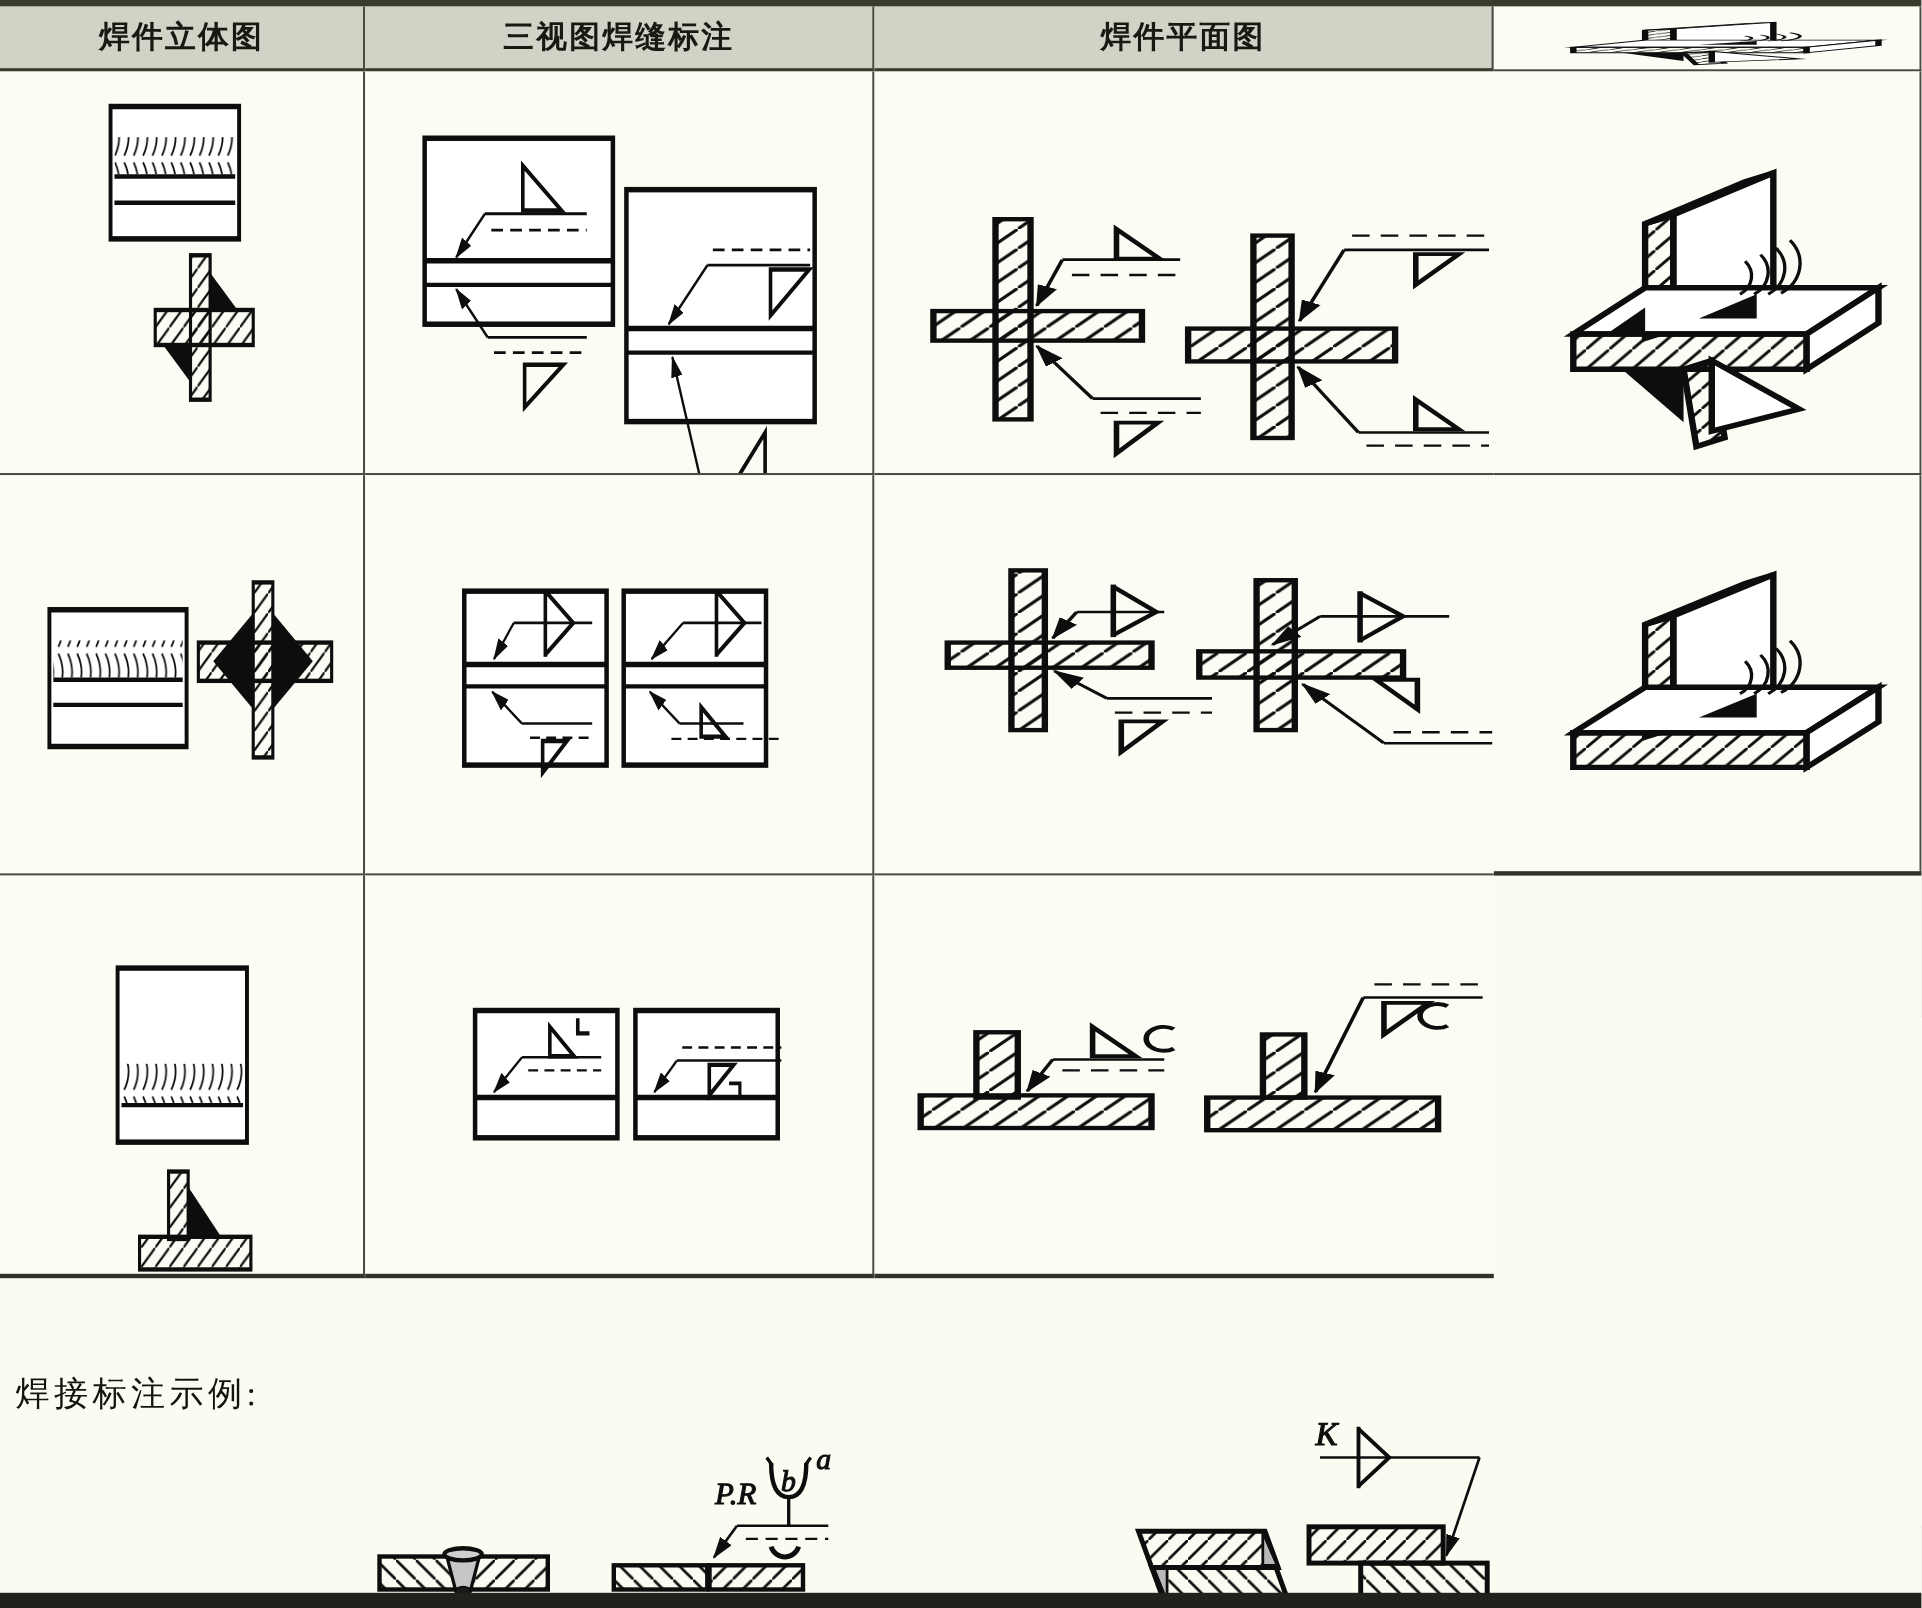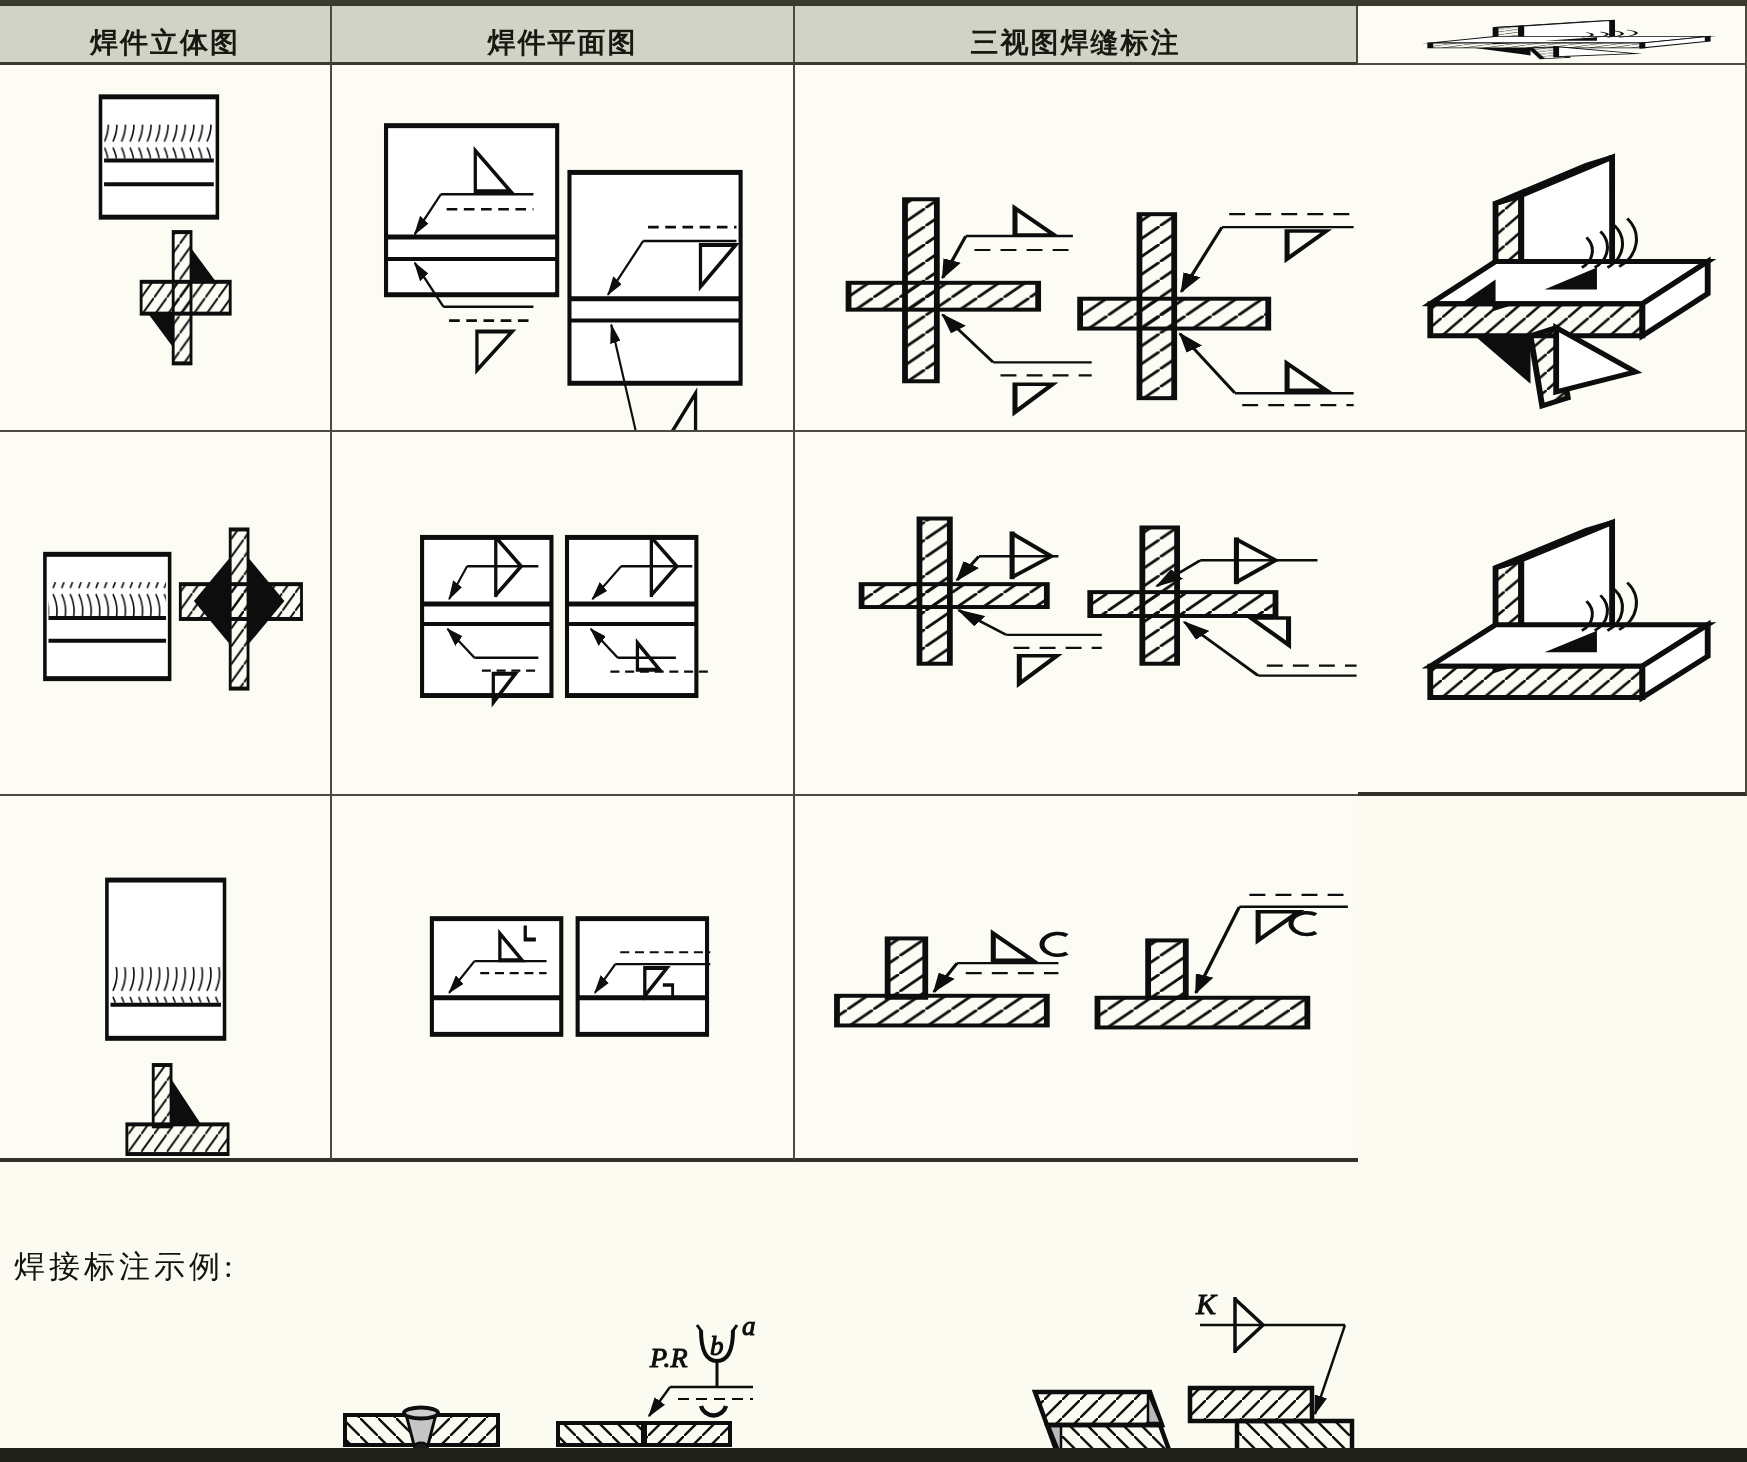--- a/index.html
+++ b/index.html
@@ -4,21 +4,21 @@
 <style>
   html,body{margin:0;padding:0;background:#e8e8e0;}
   .page{position:relative;width:1747px;height:1462px;background:#fbfbf2;overflow:hidden;
         font-family:"Liberation Sans","DejaVu Sans",sans-serif;}
   .band-top{position:absolute;left:0;top:0;width:1747px;height:6px;background:#3a3a2f;}
   .band-bottom{position:absolute;left:0;top:1448px;width:1747px;height:14px;background:#22221c;}
   .tbl{position:absolute;left:0;top:6px;display:grid;
        grid-template-columns:332px 463px 563px 389px;
        grid-template-rows:59px 367px 364px 366px;}
   .hcell{box-sizing:border-box;background:#d2d3c7;border-bottom:3px solid #3a3a2f;
-         display:flex;align-items:flex-end;justify-content:center;
+         display:flex;align-items:center;justify-content:center;
          font-size:28px;font-weight:700;color:#191912;letter-spacing:2px;}
   .vr{border-right:2px solid #4b4b40;}
   .dcell{box-sizing:border-box;position:relative;background:#fcfcf5;}
   .rb{border-bottom:2px solid #4b4b40;}
   .rb3{border-bottom:4px solid #32322a;}
   .dcell svg{display:block;width:100%;height:100%;}
   .examples{position:absolute;left:0;top:1162px;width:1747px;height:286px;margin-top:40px;}
   .examples-title{position:absolute;left:14px;top:44px;font-size:31px;color:#14140e;
         font-family:"Liberation Serif","DejaVu Serif",serif;letter-spacing:4px;}
   .examples svg{position:absolute;left:0;top:0;}
@@ -46,24 +46,24 @@
 
 <div class="page">
   <div class="band-top"></div>
 
   <div class="tbl">
 
     <div class="hcell vr">
         <span>焊件立体图</span>
       </div>
     <div class="hcell vr">
-        <span>焊件平面图</span>
+        <span>三视图焊缝标注</span>
       </div>
     <div class="hcell vr">
-        <span>三视图焊缝标注</span>
+        <span>焊件平面图</span>
       </div>
 
     <div class="dcell vr rb">
       <svg viewBox="0 0 332 367" preserveAspectRatio="none">
         <g stroke="#0d0d0d" fill="none" stroke-width="5" stroke-linejoin="miter">
           <polygon points="118,138 140,130 218,92 196,100" fill="#fff"></polygon>
           <polygon points="140,130 218,92 218,196 140,234" fill="#fff"></polygon>
           <polygon points="118,138 140,130 140,234 118,242" fill="url(#hA)"></polygon>
           <polygon points="62,238 118,196 300,196 244,238" fill="#fff"></polygon>
           <polygon points="62,238 244,238 244,270 62,270" fill="url(#hA)"></polygon>

